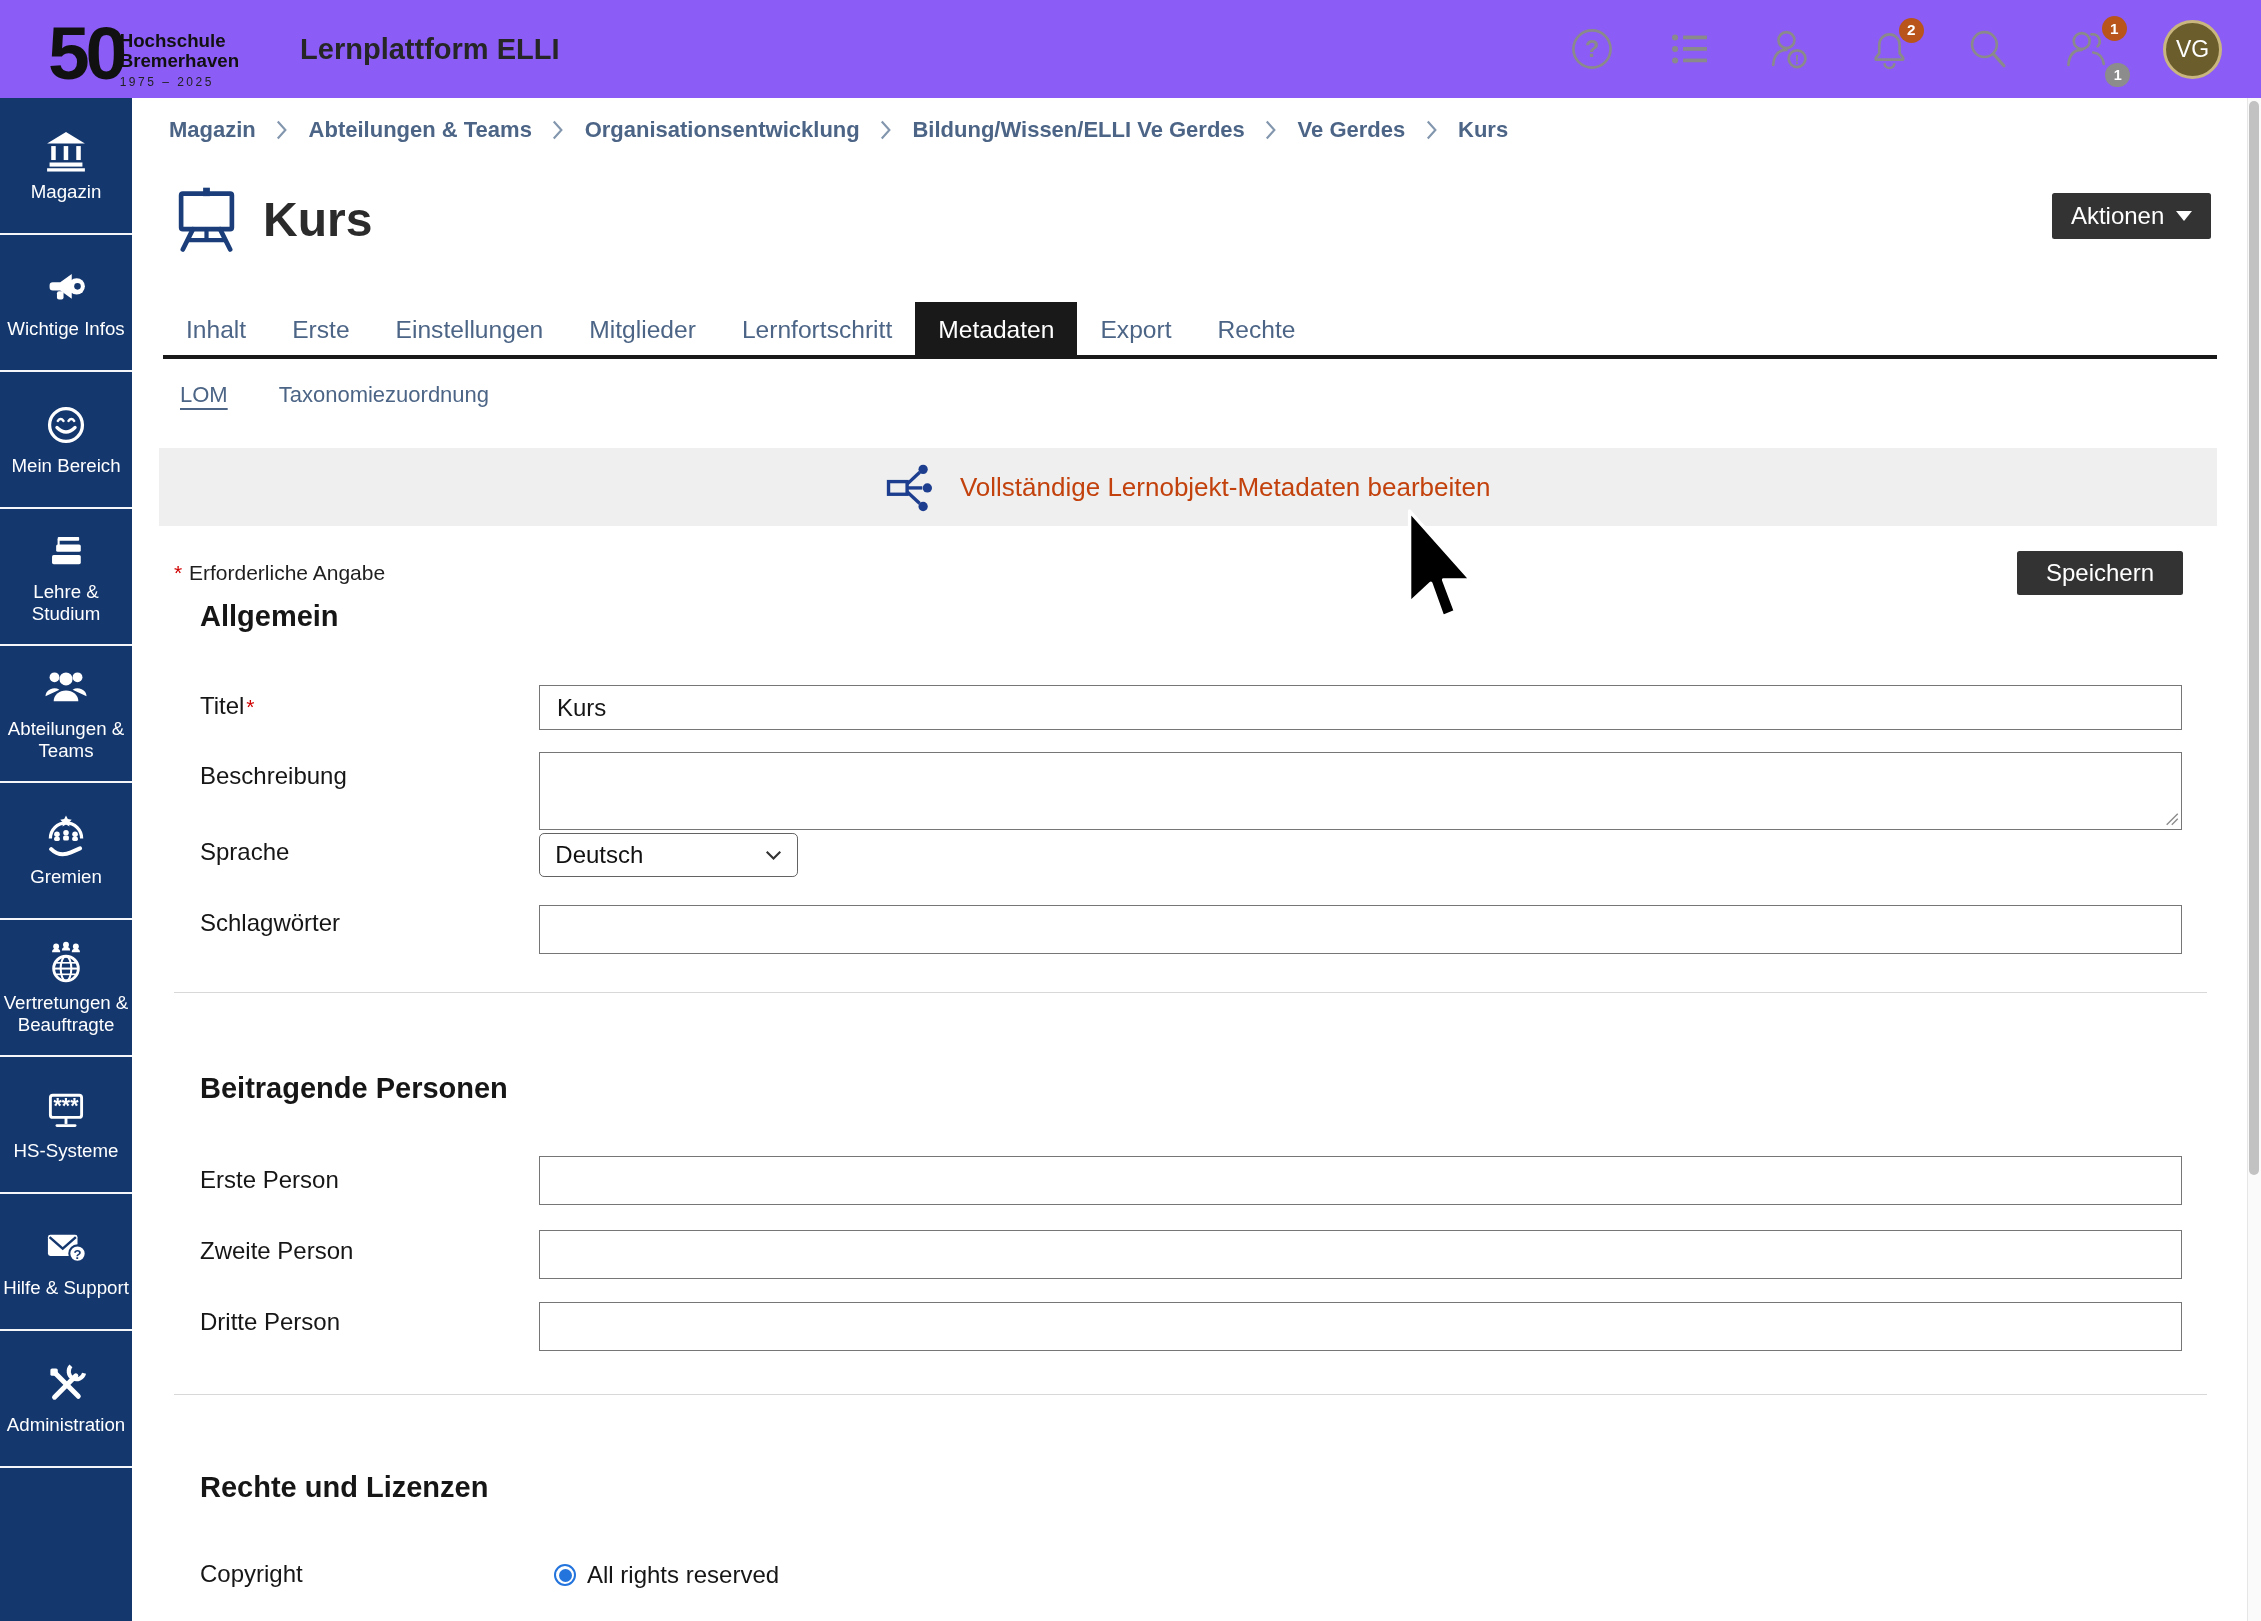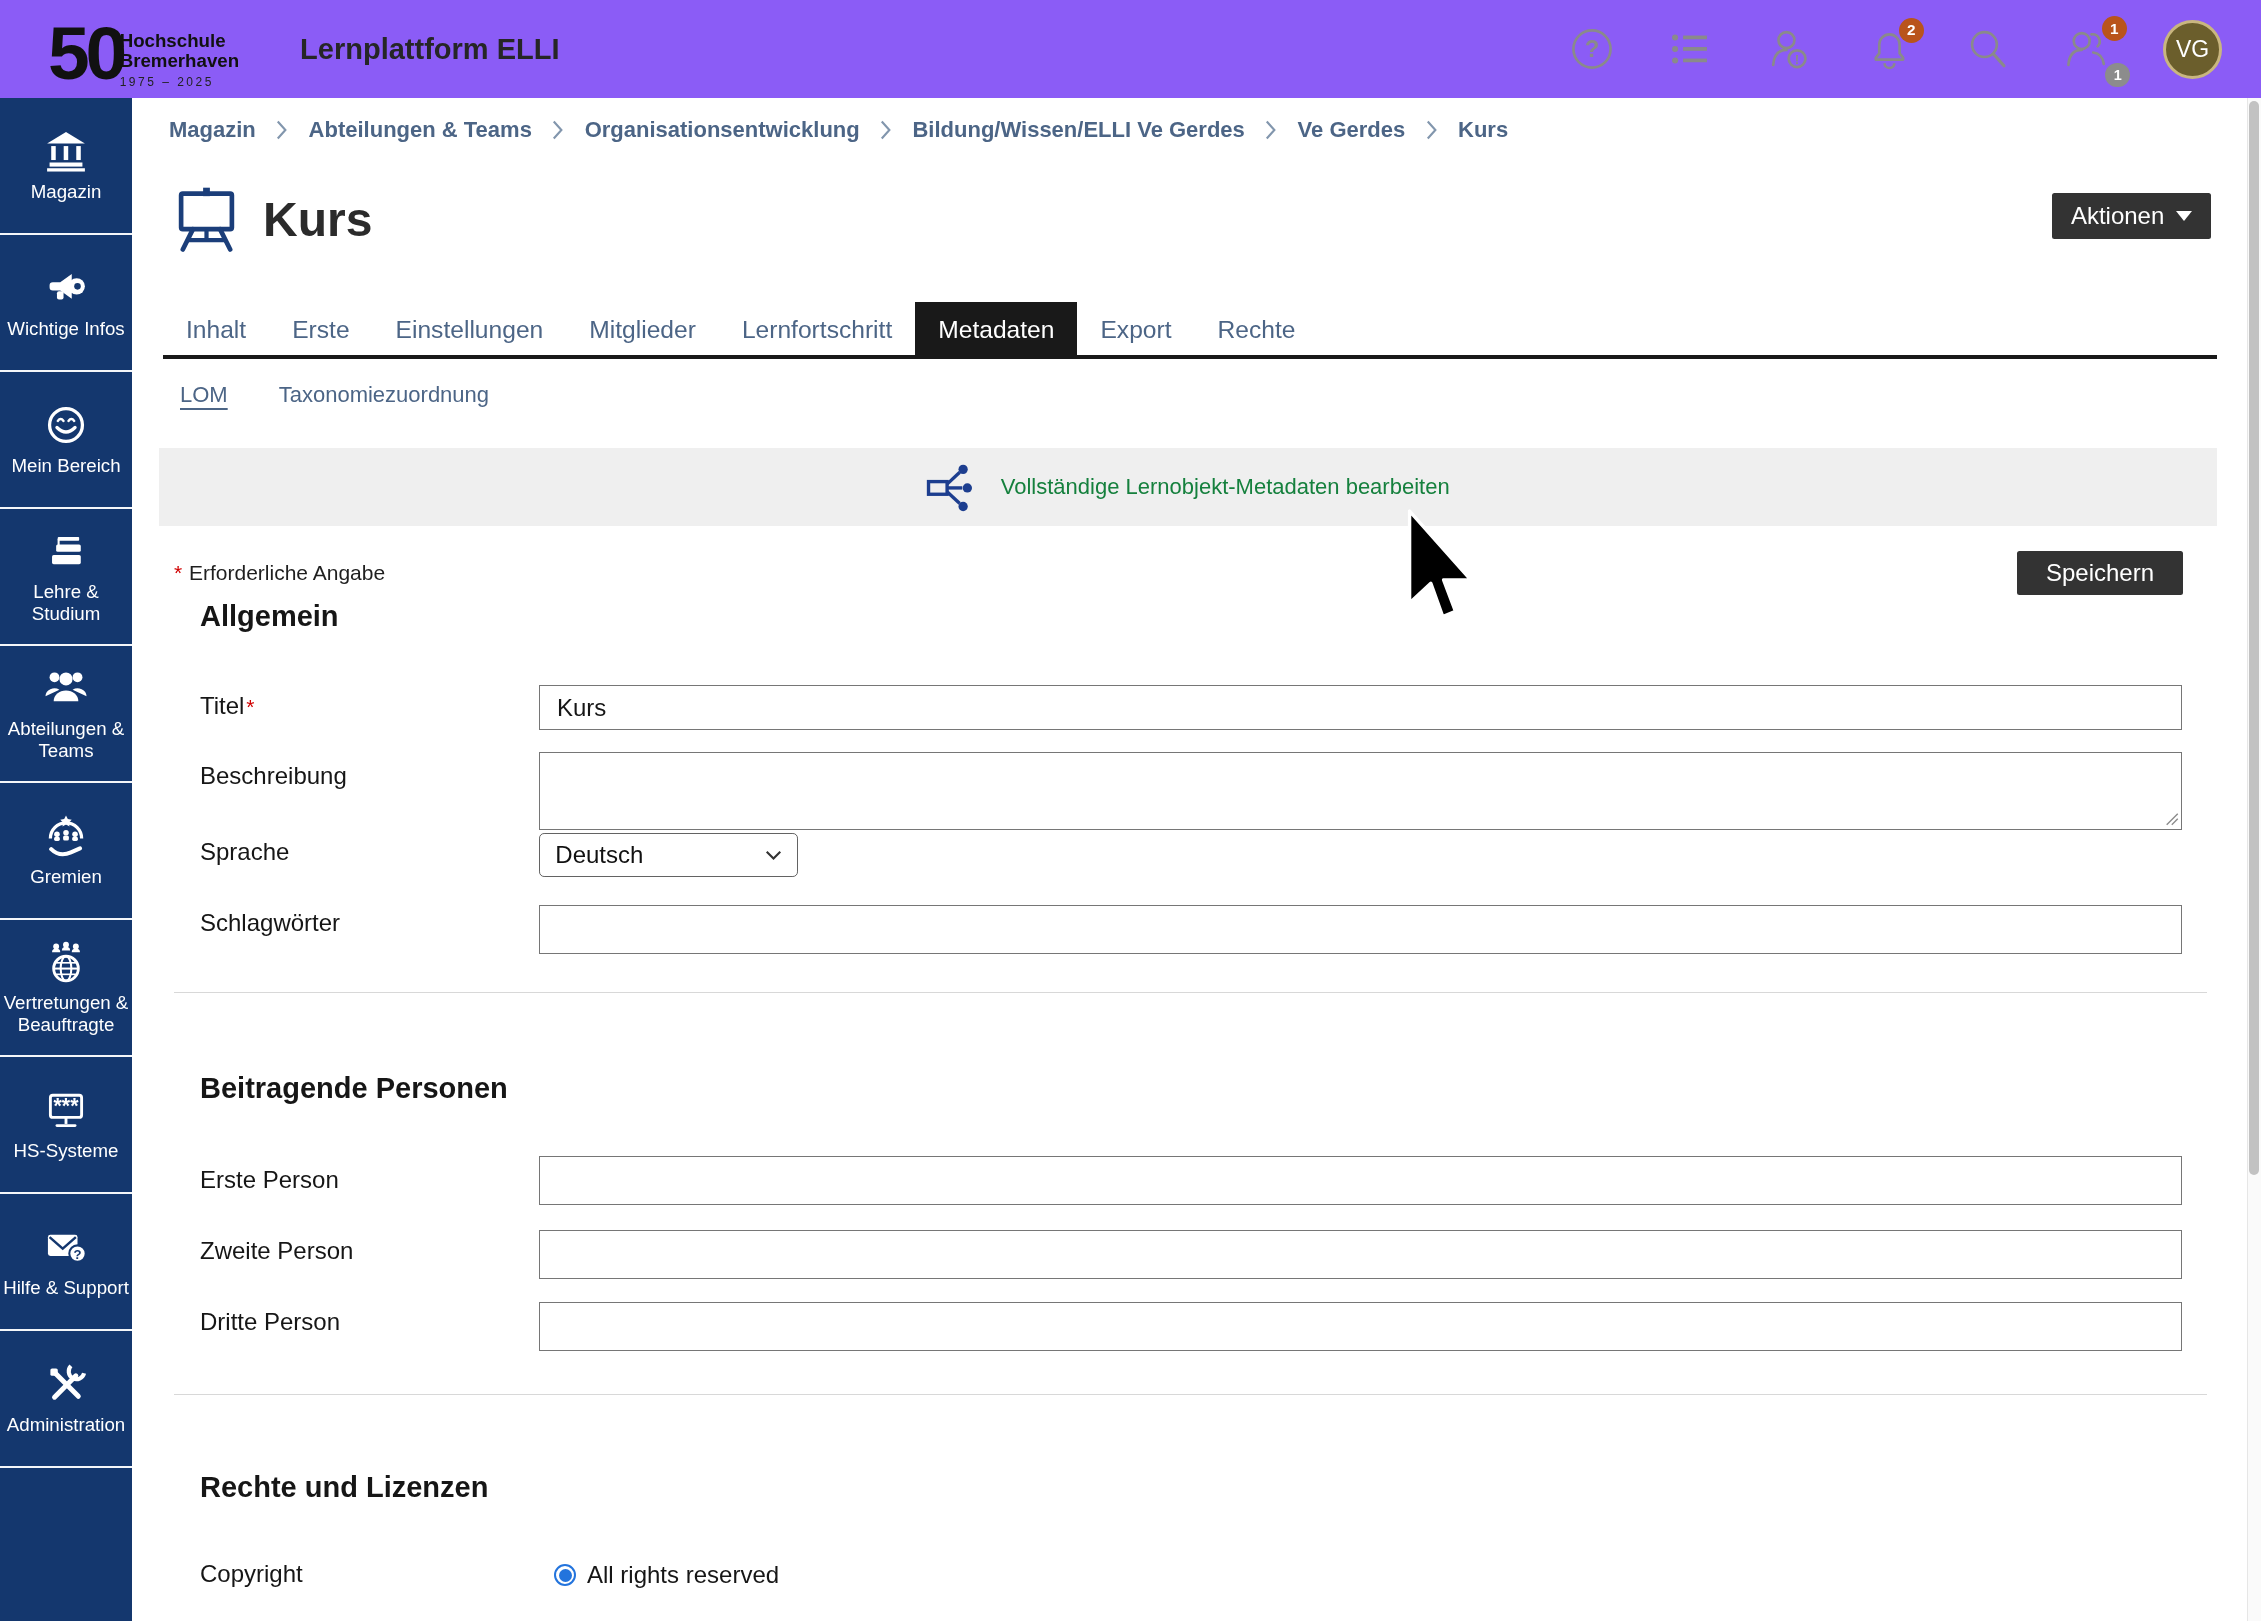--- a/index.html
+++ b/index.html
@@ -62,21 +62,21 @@
   .tab{font-size:24.6px;color:#4c6586;padding:13.6px 23px 11px;cursor:pointer;white-space:nowrap;}
   .tab.active{background:#191919;color:#fff;}
 
   .subtabs{position:absolute;top:284px;left:48px;display:flex;gap:51px;}
   .subtab{font-size:22px;color:#4c6586;cursor:pointer;}
   .subtab.active{text-decoration:underline;text-underline-offset:6px;text-decoration-thickness:1.7px;}
 
   .banner{position:absolute;top:350px;left:27px;right:44px;height:78px;background:#efefef;
           display:flex;align-items:center;justify-content:center;gap:20.4px;cursor:pointer;}
   .banner svg{width:54px;height:49px;display:block;}
-  .banner-label{font-size:22px;color:#15803d;}
+  .banner-label{font-size:26px;color:#c2410c;}
 
   .required-note{position:absolute;top:463px;left:42px;font-size:21px;color:#1f1f1f;}
   .req-star{color:#d00000;font-size:21px;margin-right:6.8px;}
   .save-btn{position:absolute;top:453px;right:78px;height:44px;padding:0 29px;}
 
   .sect-h{position:absolute;left:68px;font-size:29px;font-weight:700;color:#161616;}
   .h-allgemein{top:502px;}
   .h-beitragende{top:974px;}
   .h-rechte{top:1373px;}
 

